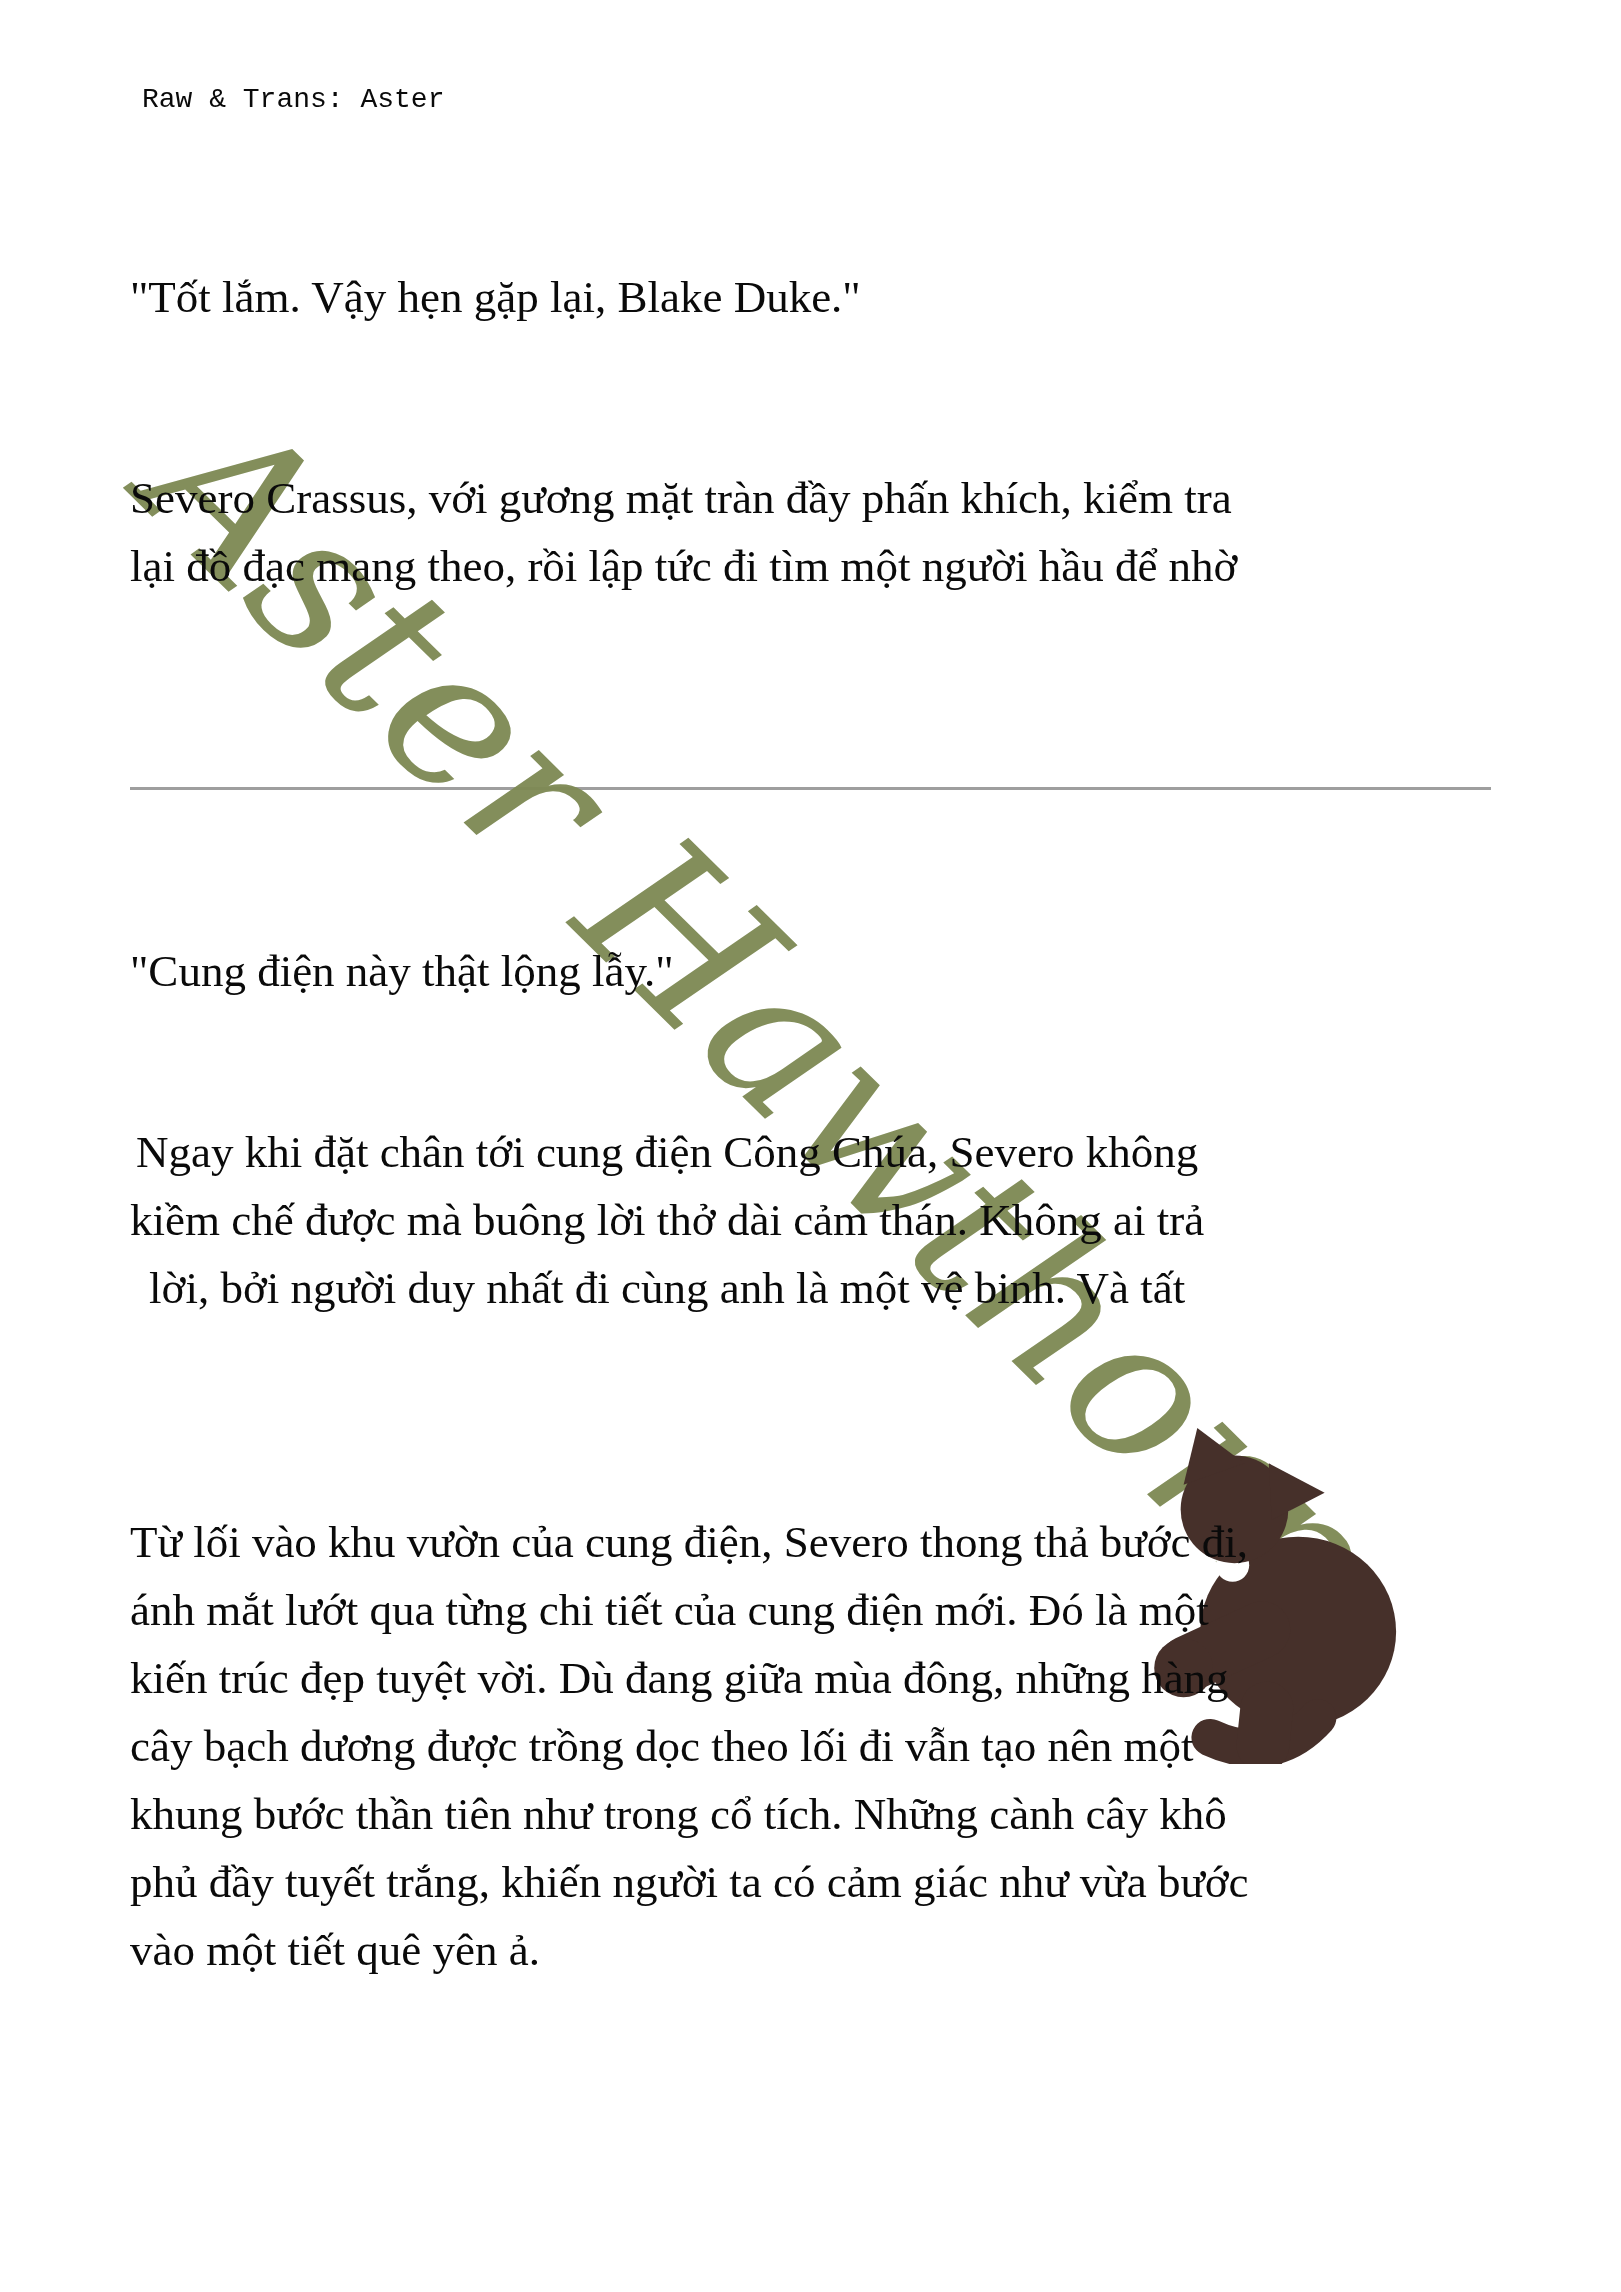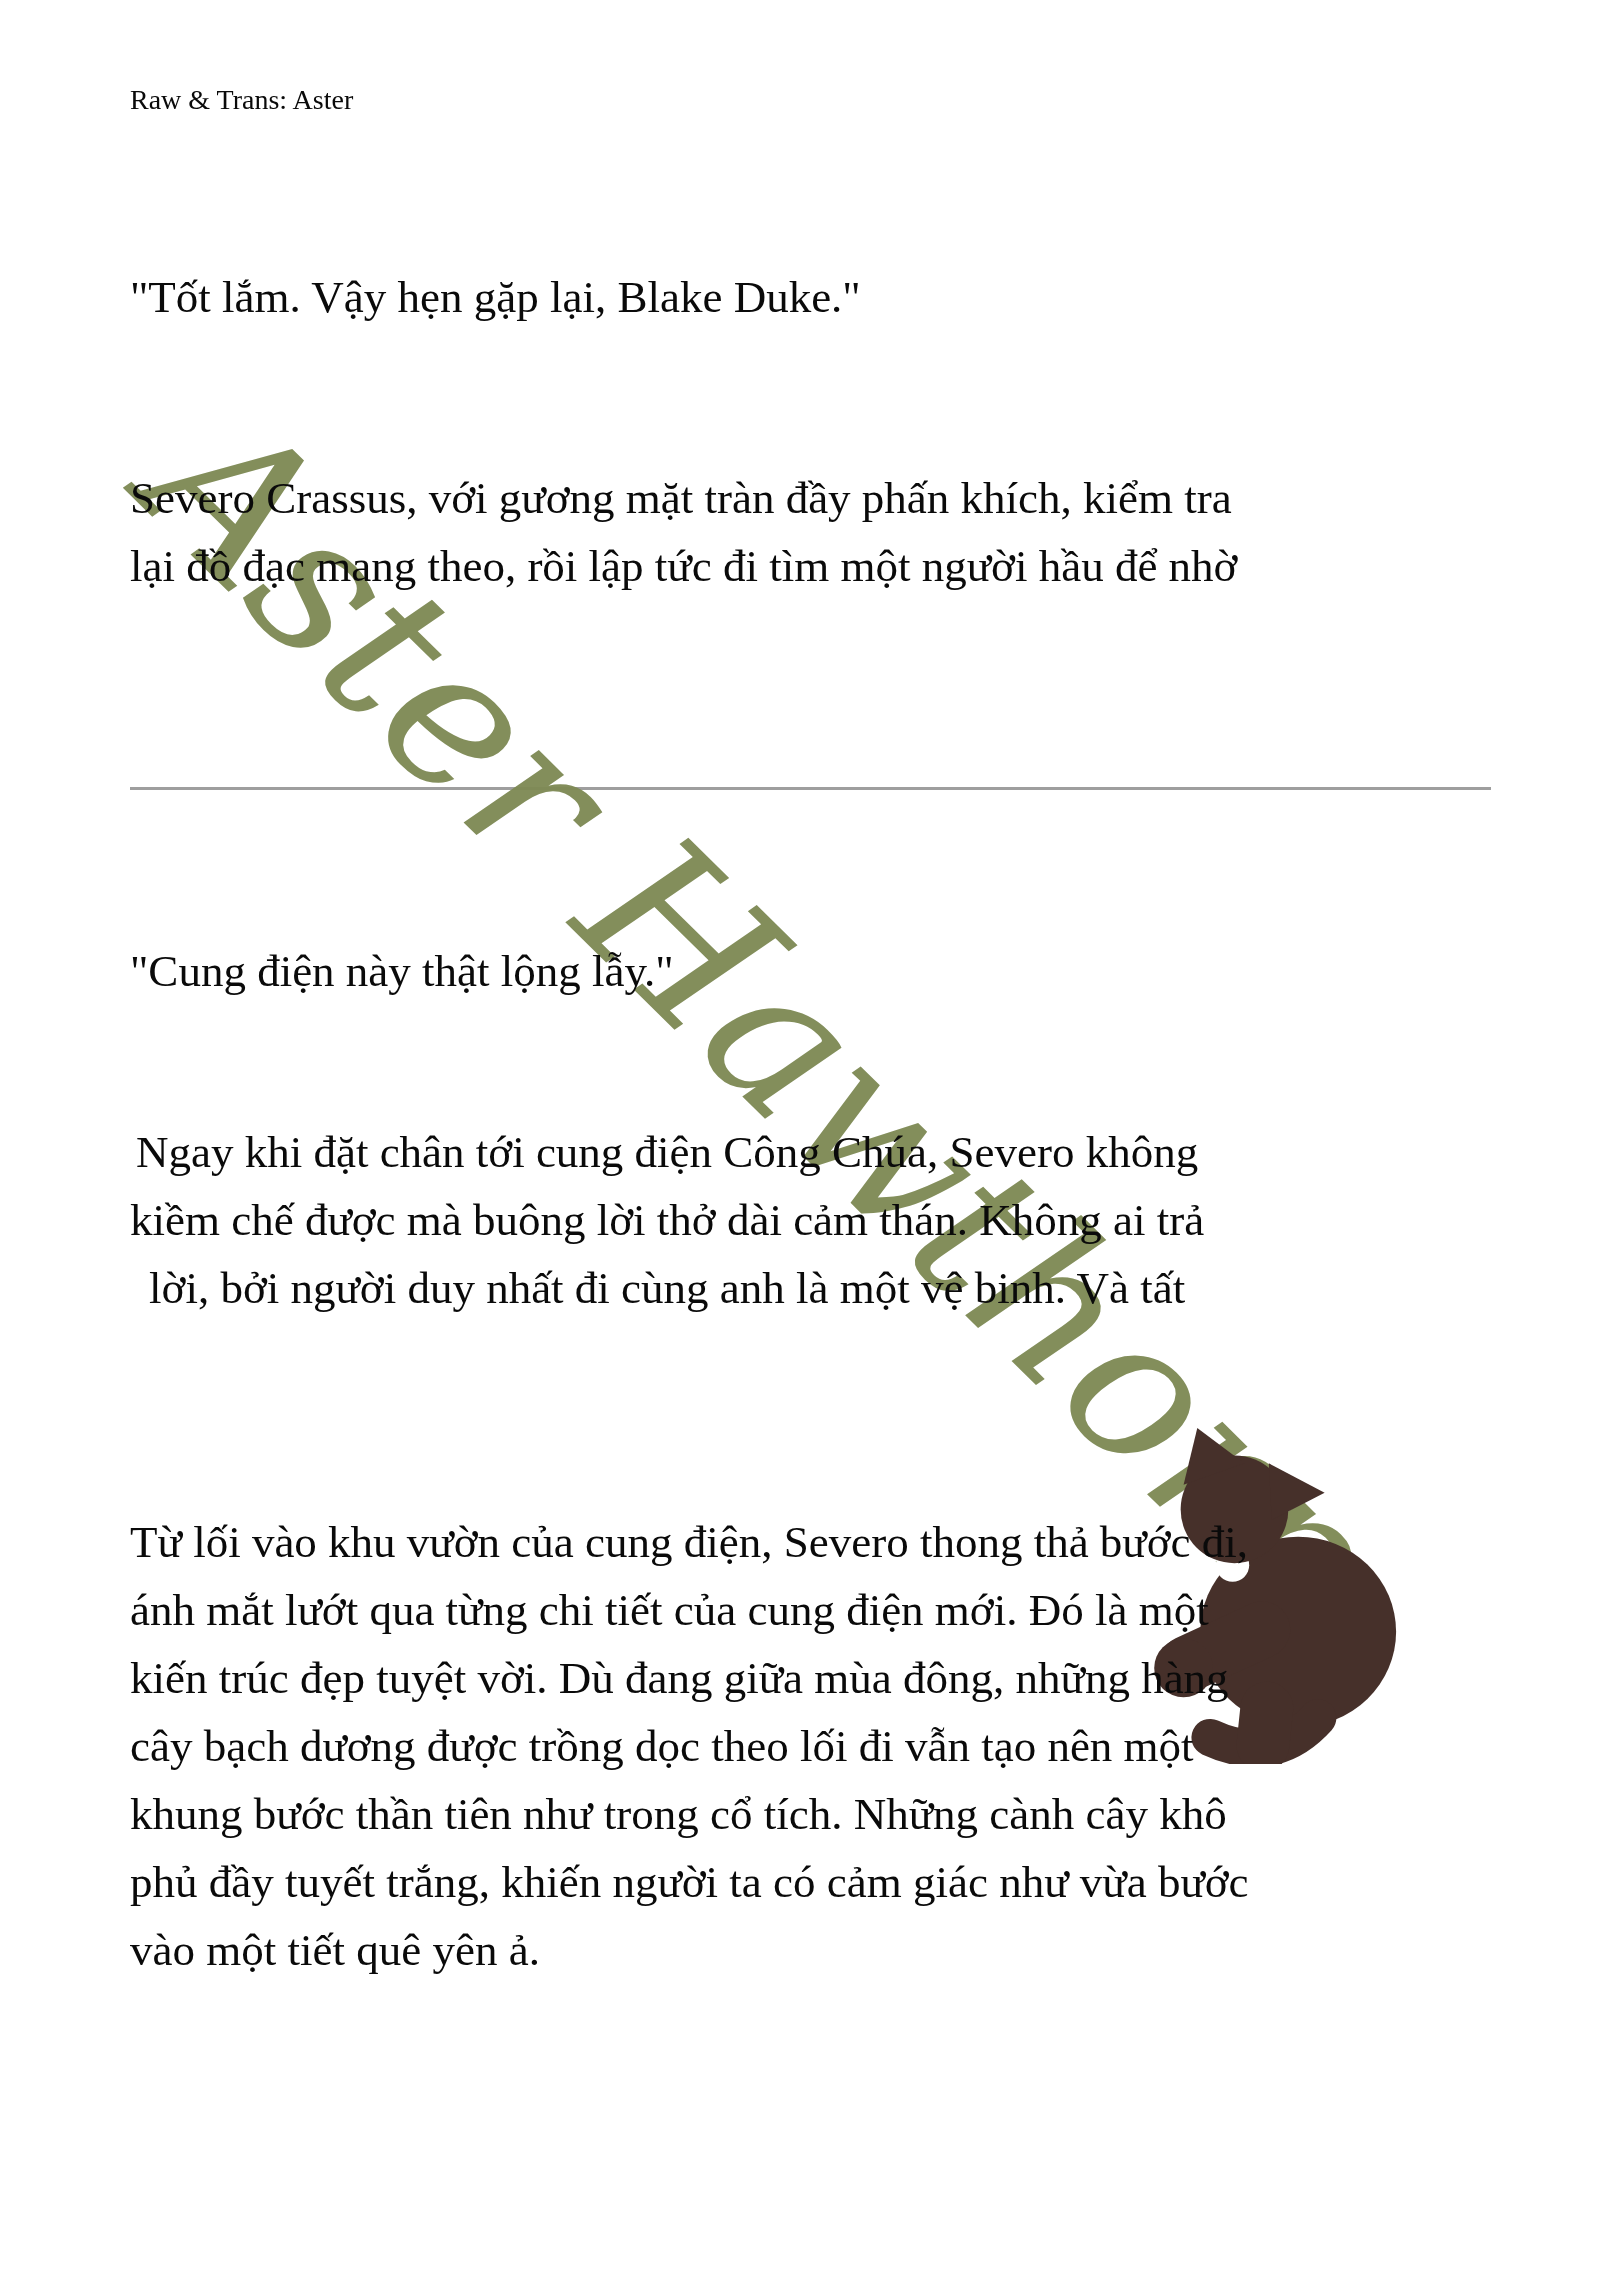--- a/index.html
+++ b/index.html
@@ -8,22 +8,22 @@
     background: var(--page-bg, #ffffff);
     font-family: "Liberation Serif", "DejaVu Serif", serif;
   }
   .page {
     position: relative;
     width: 1621px; height: 2293px;
     background: var(--page-bg, #ffffff);
     overflow: hidden;
   }
   .header-credit {
-    position: absolute; left: 130px; top: 83px; z-index: 3;
-    font-family: Liberation Serif, serif;
+    position: absolute; left: 142px; top: 83px; z-index: 3;
+    font-family: Liberation Mono, monospace;
     font-size: 28px; line-height: 34px; color: var(--text, #0a0a0a);
     white-space: nowrap;
   }
   .block {
     position: absolute; left: 130px; z-index: 3;
     color: var(--text, #0a0a0a);
     font-size: 45px;
   }
   .block .line {
     height: 68px; line-height: 68px; white-space: nowrap;

